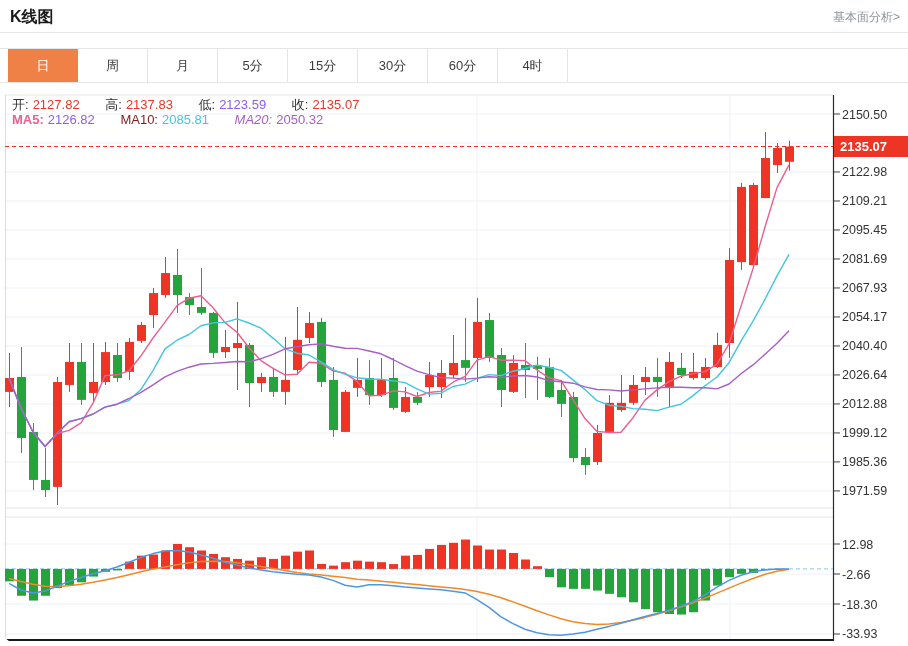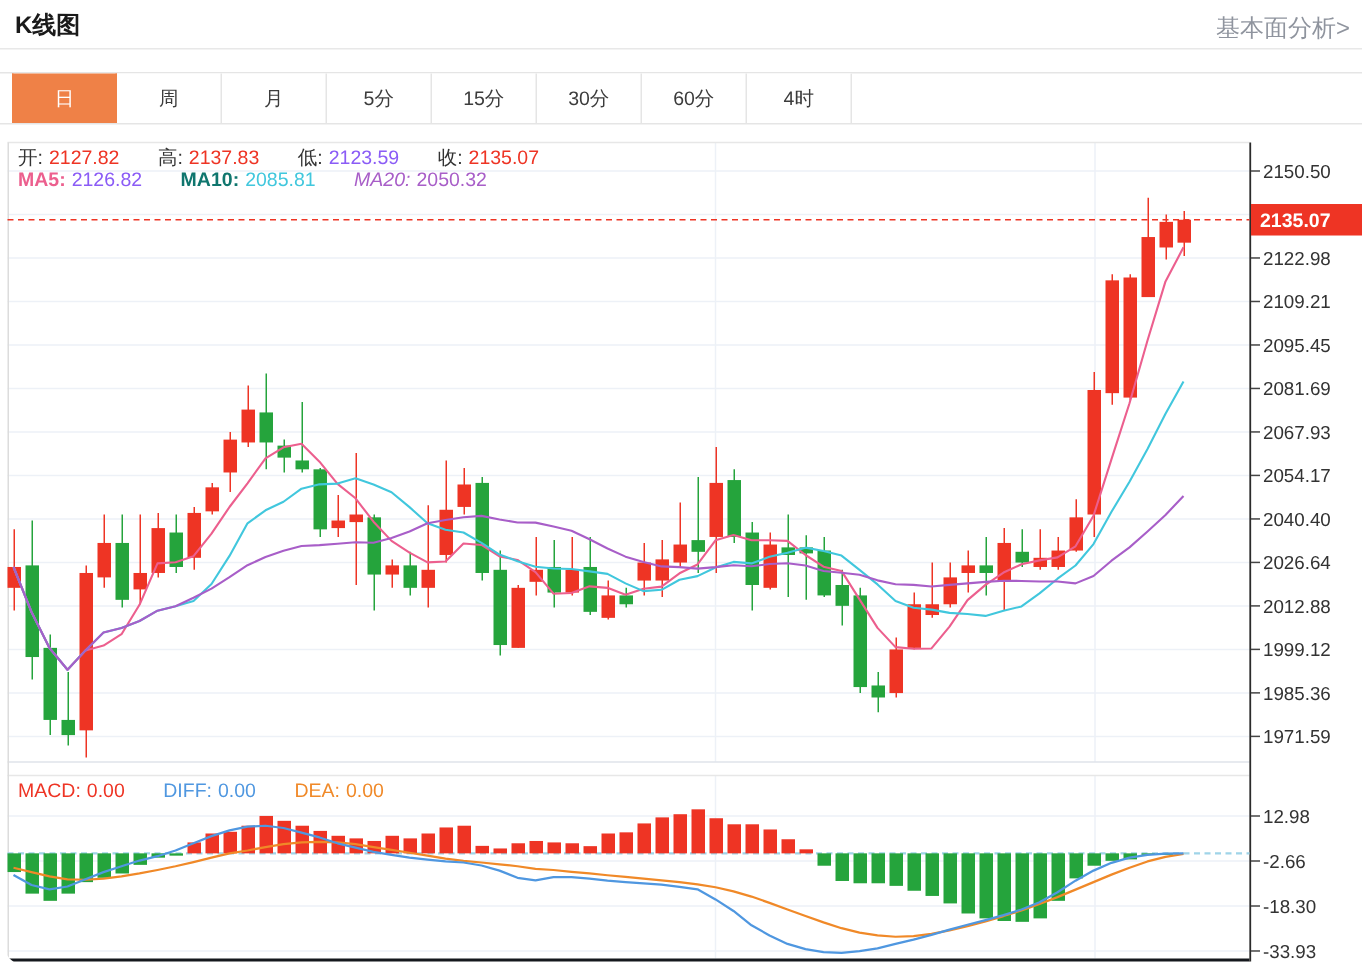--- a/index.html
+++ b/index.html
@@ -1,19 +1,19 @@
 <!DOCTYPE html>
 <html><head>
 <meta charset="utf-8">
 <style>
   html,body{margin:0;padding:0;background:#fff;}
   .page{position:relative;width:908px;height:646px;background:#fff;overflow:hidden;
         font-family:"Liberation Sans",sans-serif;border-radius:23px;}
   .title{position:absolute;left:10px;top:7px;font-size:16px;font-weight:bold;color:#1a1a1a;}
-  .top-link{position:absolute;right:8px;top:9px;font-size:16px;color:#8f949e;cursor:pointer;}
+  .top-link{position:absolute;right:8px;top:9px;font-size:12px;color:#8f949e;cursor:pointer;}
   .header-rule{position:absolute;left:0;top:32px;width:908px;height:1px;background:#e8e8e8;}
   .tabstrip{position:absolute;left:0;top:48px;width:908px;height:35px;
             border-top:1px solid #e5e5e5;border-bottom:1px solid #e5e5e5;box-sizing:border-box;
             display:flex;padding-left:8px;}
   .tab{width:70px;height:33px;line-height:33px;text-align:center;font-size:13px;color:#3c3c3c;
        background:#fff;border-right:1px solid #e5e5e5;cursor:pointer;box-sizing:border-box;}
   .tab:first-child{border-left:1px solid #e5e5e5;}
   .tab.active{background:#ef8147;color:#fff;border-color:#ef8147;}
   .overlay-row{position:absolute;font-size:13px;white-space:nowrap;z-index:3;}
   .overlay-row span{margin-right:4px;}
@@ -43,29 +43,24 @@
 
   <div class="overlay-row" style="left:12px;top:96px;">
     <span style="color:#333;">开:</span><span style="color:#ee3424;text-align:right;">2127.82</span><span class="gap"></span>
     <span style="color:#333;">高:</span><span style="color:#ee3424;">2137.83</span><span class="gap"></span>
     <span style="color:#333;">低:</span><span style="color:#8b5cf6;">2123.59</span><span class="gap"></span>
     <span style="color:#333;">收:</span><span style="color:#ee3424;">2135.07</span>
   </div>
 
   <div class="overlay-row" style="left:12px;top:112px;">
     <span style="color:#ec5f8e;font-weight:bold;">MA5:</span><span style="color:#8b5cf6;">2126.82</span><span class="gap"></span>
-    <span style="color:#0f766e;font-weight:bold;">MA10:</span><span style="color:#41c7dd;">2085.81</span><span class="gap"></span>
+    <span style="color:#7f1d1d;">MA10:</span><span style="color:#41c7dd;">2085.81</span><span class="gap"></span>
     <span style="color:#a85ec8;font-style:italic;">MA20:</span><span style="color:#a85ec8;margin-top:11px;">2050.32</span>
   </div>
 
-  <div class="overlay-row" style="left:12px;top:519px;">
-    <span style="color:#ee3424;">MACD:</span><span style="color:#ee3424;">0.00</span><span class="gap"></span>
-    <span style="color:#4f97e0;">DIFF:</span><span style="color:#4f97e0;">0.00</span><span class="gap"></span>
-    <span style="color:#f08928;">DEA:</span><span style="color:#f08928;">0.00</span>
-  </div>
 
   <svg id="chart-svg" width="908" height="646">
       <line x1="5" y1="114" x2="833" y2="114" stroke="#edf1f7" stroke-width="1"></line>
       <line x1="5" y1="143" x2="833" y2="143" stroke="#edf1f7" stroke-width="1"></line>
       <line x1="5" y1="172" x2="833" y2="172" stroke="#edf1f7" stroke-width="1"></line>
       <line x1="5" y1="201" x2="833" y2="201" stroke="#edf1f7" stroke-width="1"></line>
       <line x1="5" y1="230" x2="833" y2="230" stroke="#edf1f7" stroke-width="1"></line>
       <line x1="5" y1="259" x2="833" y2="259" stroke="#edf1f7" stroke-width="1"></line>
       <line x1="5" y1="288" x2="833" y2="288" stroke="#edf1f7" stroke-width="1"></line>
       <line x1="5" y1="317" x2="833" y2="317" stroke="#edf1f7" stroke-width="1"></line>

